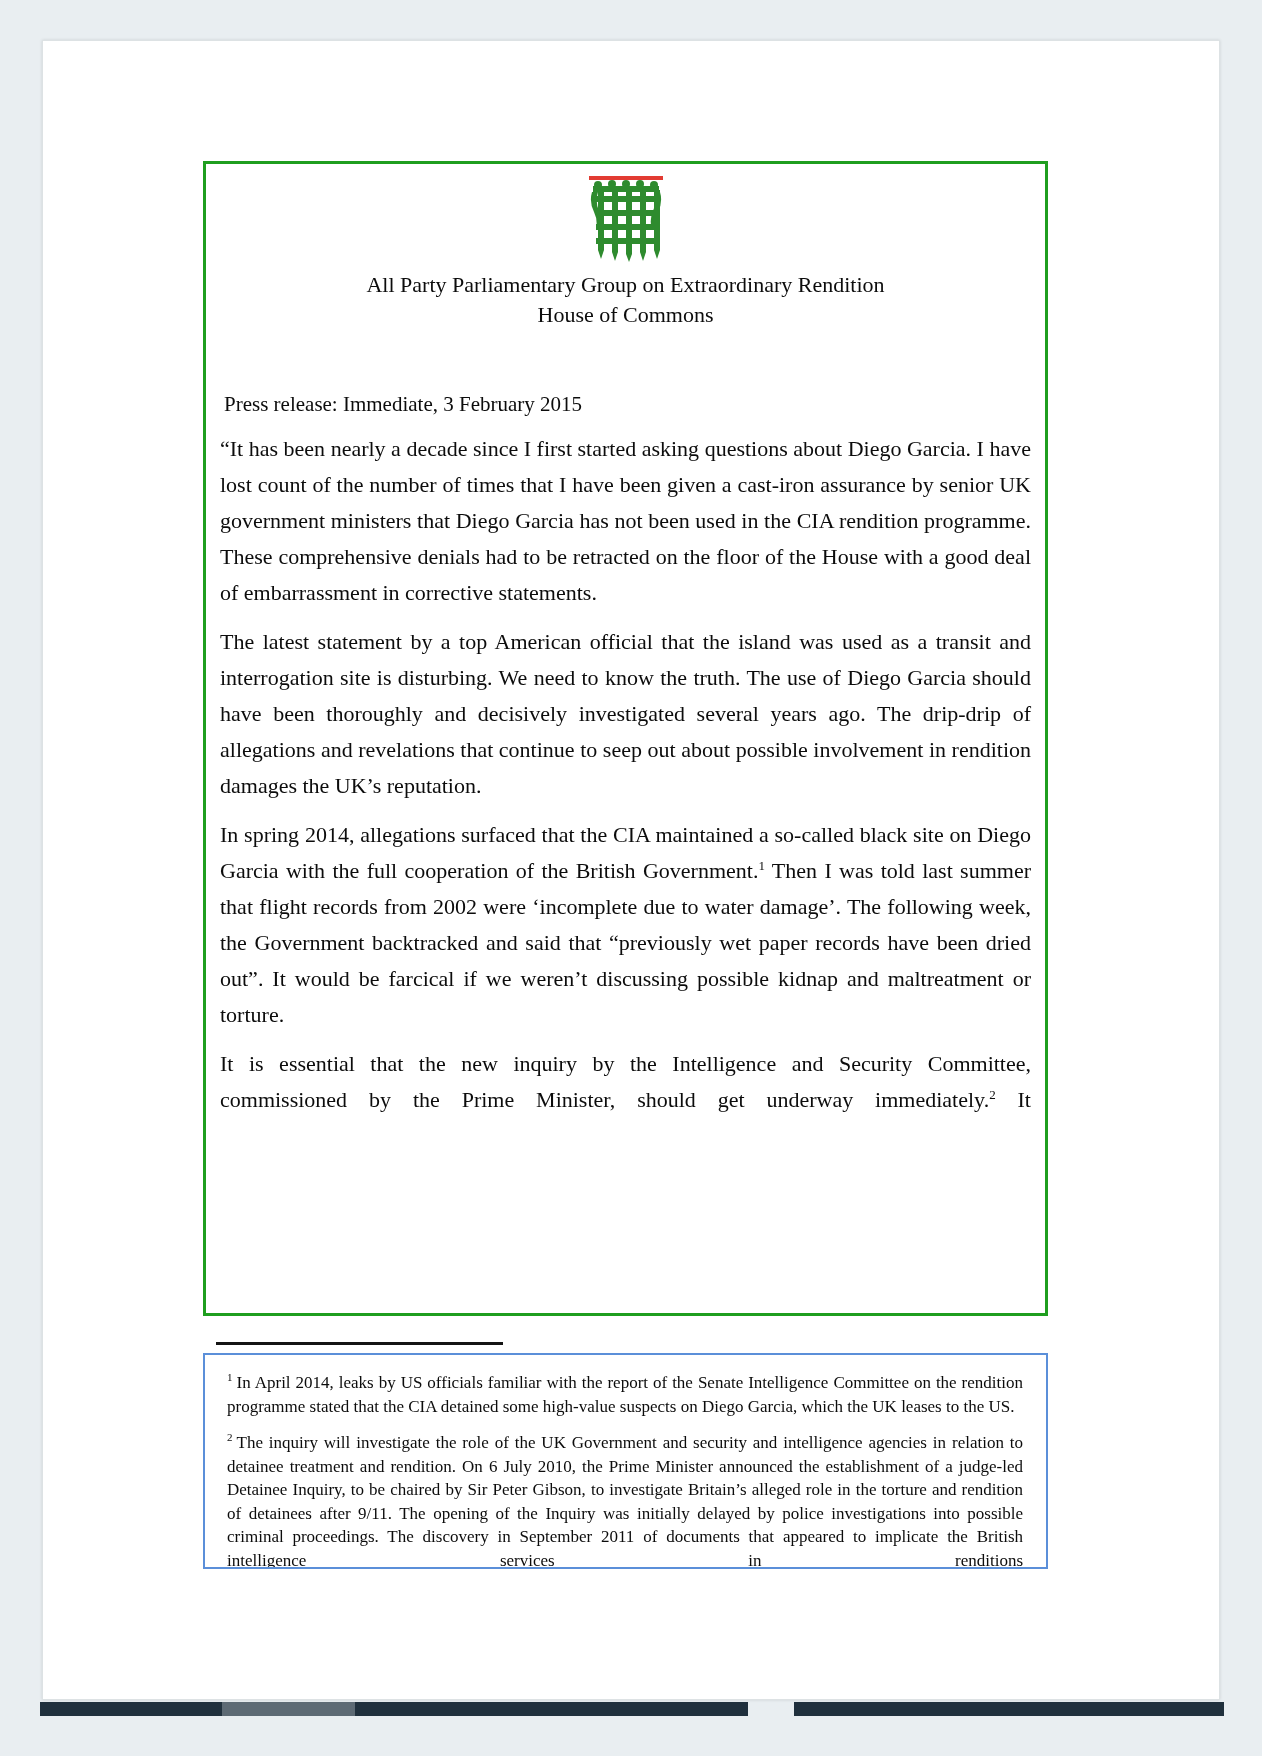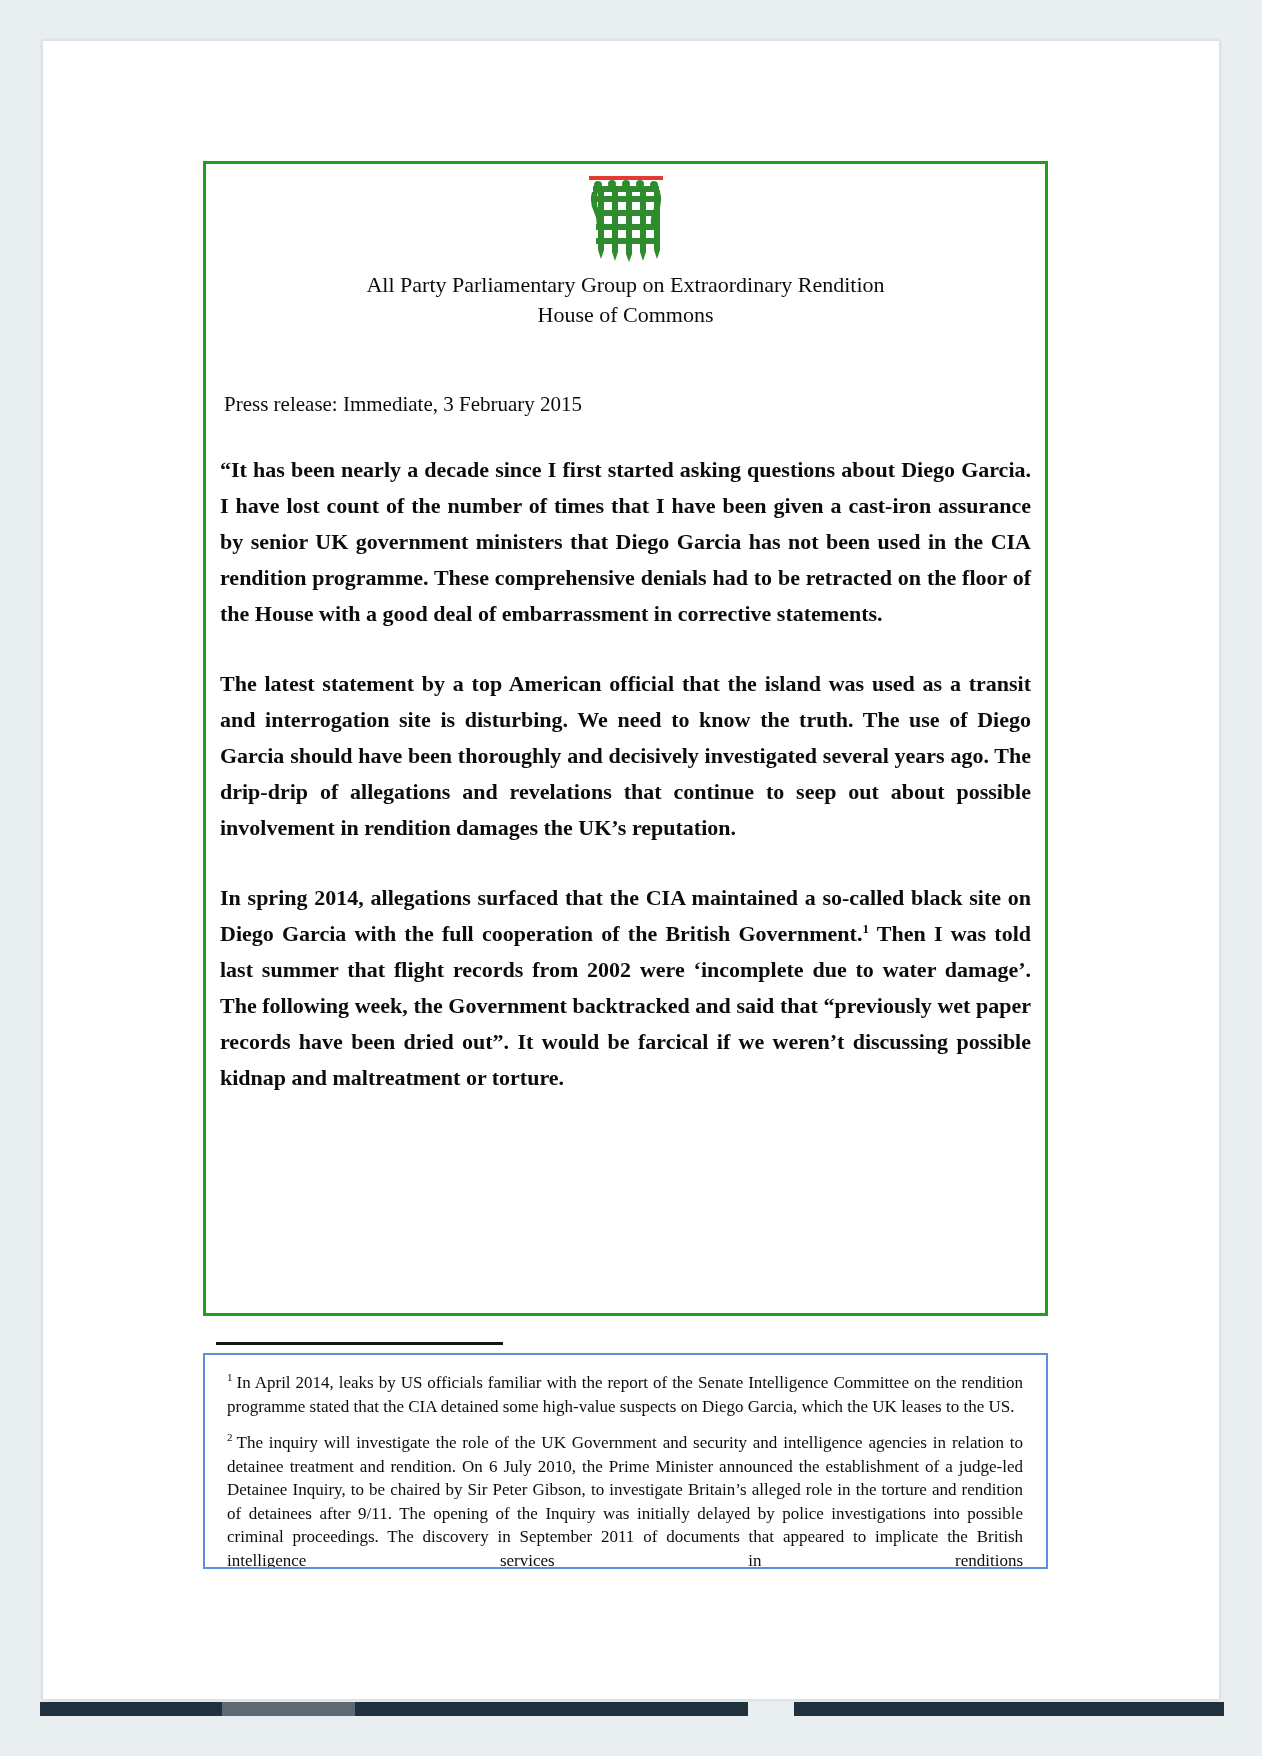--- a/index.html
+++ b/index.html
@@ -21,21 +21,21 @@
   .logo-wrap { display:flex; flex-direction:column; align-items:center; margin-top:12px; }
   .logo-redline { width:74px; height:4px; background:#e23b32; }
   .logo-svg { width:72px; height:82px; display:block; }
   .title-block { margin-top:8px; text-align:center; font-size:22px; line-height:30px; }
   .content { padding:0 14px; }
   .press { margin:60px 0 0 4px; font-size:21px; line-height:28px; }
   .headline {
     margin:26px 0 0 0; font-weight:bold; font-size:22px; line-height:36px;
     text-align:justify;
   }
-  .para { margin:34px 0 0 0; font-size:22px; line-height:36px; text-align:justify;font-weight:bold; }
+  .para { margin:13px 0 0 0; font-size:22px; line-height:36px; text-align:justify; }
   .para.fill-last { text-align-last:justify; }
   sup.ref { font-size:13px; vertical-align:super; line-height:0; }
   .fn-sep {
     position:absolute; left:173px; top:1301px; width:287px; height:3px;
     background:#141414;
   }
   .fn-box {
     position:absolute; left:160px; top:1312px; width:845px; height:216px;
     border:2px solid #5b8fd9; box-sizing:border-box; overflow:hidden;
     padding:3px 10px 0 9px; background:#ffffff;
@@ -99,20 +99,21 @@
       <div class="content">
         <p class="press">Press release: Immediate, 3 February 2015</p>
 
 
         <p class="para">“It has been nearly a decade since I first started asking questions about Diego Garcia.  I have lost count of the number of times that I have been given a cast-iron assurance by senior UK government ministers that Diego Garcia has not been used in the CIA rendition programme.  These comprehensive denials had to be retracted on the floor of the House with a good deal of embarrassment in corrective statements.</p>
 
         <p class="para">The latest statement by a top American official that the island was used as a transit and interrogation site is disturbing.  We need to know the truth.  The use of Diego Garcia should have been thoroughly and decisively investigated several years ago.  The drip-drip of allegations and revelations that continue to seep out about possible involvement in rendition damages the UK’s reputation.</p>
 
         <p class="para"><span>In spring 2014, allegations surfaced that the CIA maintained a so-called black site on Diego Garcia with the full cooperation of the British Government.</span><sup class="ref">1</sup><span> Then I was told last summer that flight records from 2002 were ‘incomplete due to water damage’.  The following week, the Government backtracked and said that “previously wet paper records have been dried out”.   It would be farcical if we weren’t discussing possible kidnap and maltreatment or torture.</span></p>
 
+        <p class="para fill-last"><span>It is essential that the new inquiry by the Intelligence and Security Committee, commissioned by the Prime Minister, should get underway immediately.</span><sup class="ref">2</sup><span> It</span></p>
       </div>
     </div>
 
     <div class="fn-sep"></div>
 
     <div class="fn-box">
       <p class="fn"><sup>1</sup><span>In April 2014, leaks by US officials familiar with the report of the Senate Intelligence Committee on the rendition programme stated that the CIA detained some high-value suspects on Diego Garcia, which the UK leases to the US.</span></p>
       <p class="fn fill-last"><sup>2</sup><span>The inquiry will investigate the role of the UK Government and security and intelligence agencies in relation to detainee treatment and rendition.  On 6 July 2010, the Prime Minister announced the establishment of a judge-led Detainee Inquiry, to be chaired by Sir Peter Gibson, to investigate Britain’s alleged role in the torture and rendition of detainees after 9/11.  The opening of the Inquiry was initially delayed by police investigations into possible criminal proceedings. The discovery in September 2011 of documents that appeared to implicate the British intelligence services in renditions</span></p>
     </div>
   </div>

